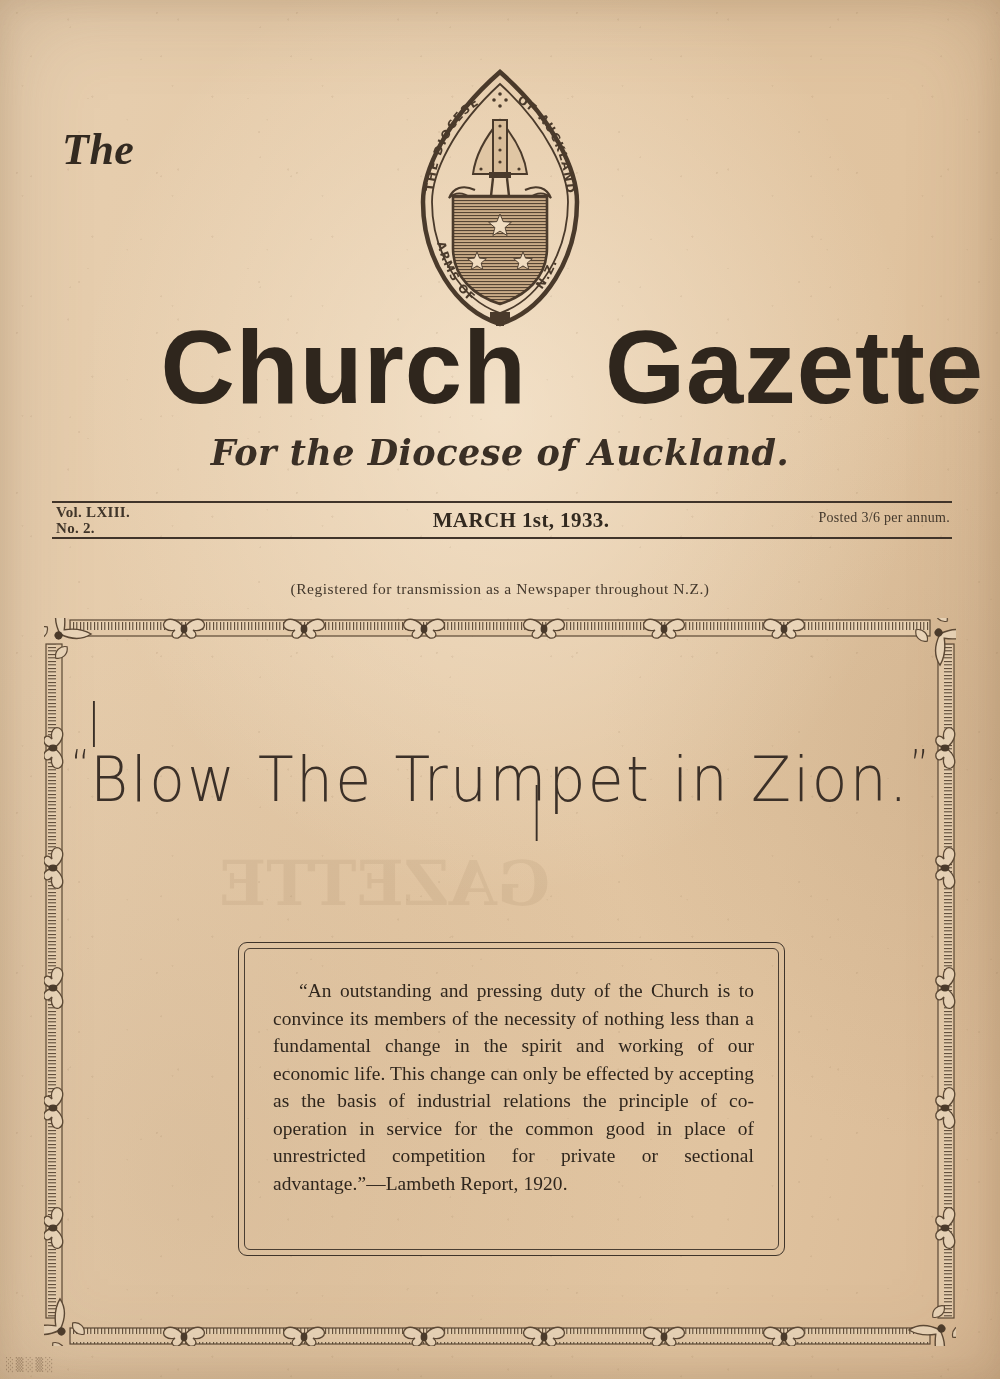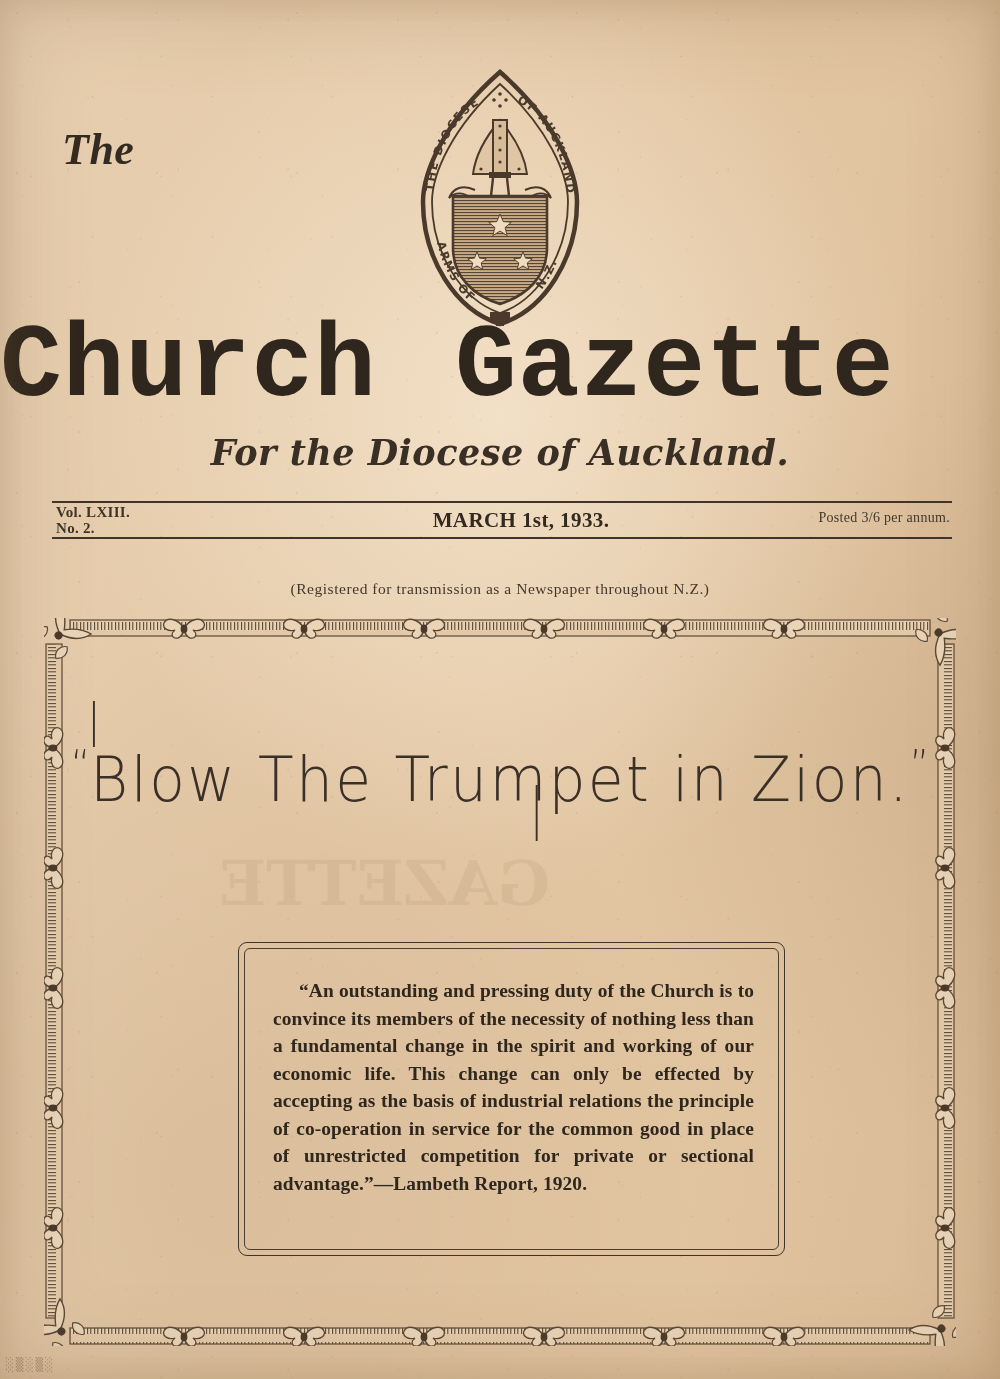--- a/index.html
+++ b/index.html
@@ -75,27 +75,27 @@
     top: 62px;
     width: 190px;
     height: 268px;
   }
 
   .title {
     position: absolute;
     left: 0;
     right: 16px;
     top: 316px;
-    text-align: left;
+    text-align: right;
     font-size: 103px;
     line-height: 1;
     font-weight: 700;
     letter-spacing: 1px;
     color: #2f261d;
-    font-family: Liberation Mono, monospace;
+    font-family: Liberation Sans, sans-serif;
   }
   .title .gap { display: inline-block; width: 78px; }
 
   .subtitle {
     position: absolute;
     left: 0;
     right: 0;
     top: 432px;
     text-align: center;
     font-size: 35px;
@@ -220,21 +220,21 @@
     border: 1px solid #4a3e32;
     border-radius: 6px;
   }
   .quote-text {
     position: absolute;
     left: 34px;
     right: 30px;
     top: 34px;
     font-size: 19.4px;
     line-height: 27.5px;
-    font-weight: 700;
+    font-weight: 400;
     text-align: justify;
     color: #2f261d;
     letter-spacing: 0.1px;
   }
   .quote-text .ind { display: inline-block; width: 26px; }
 
   
   .showthrough {
     position: absolute;
     left: 120px;

